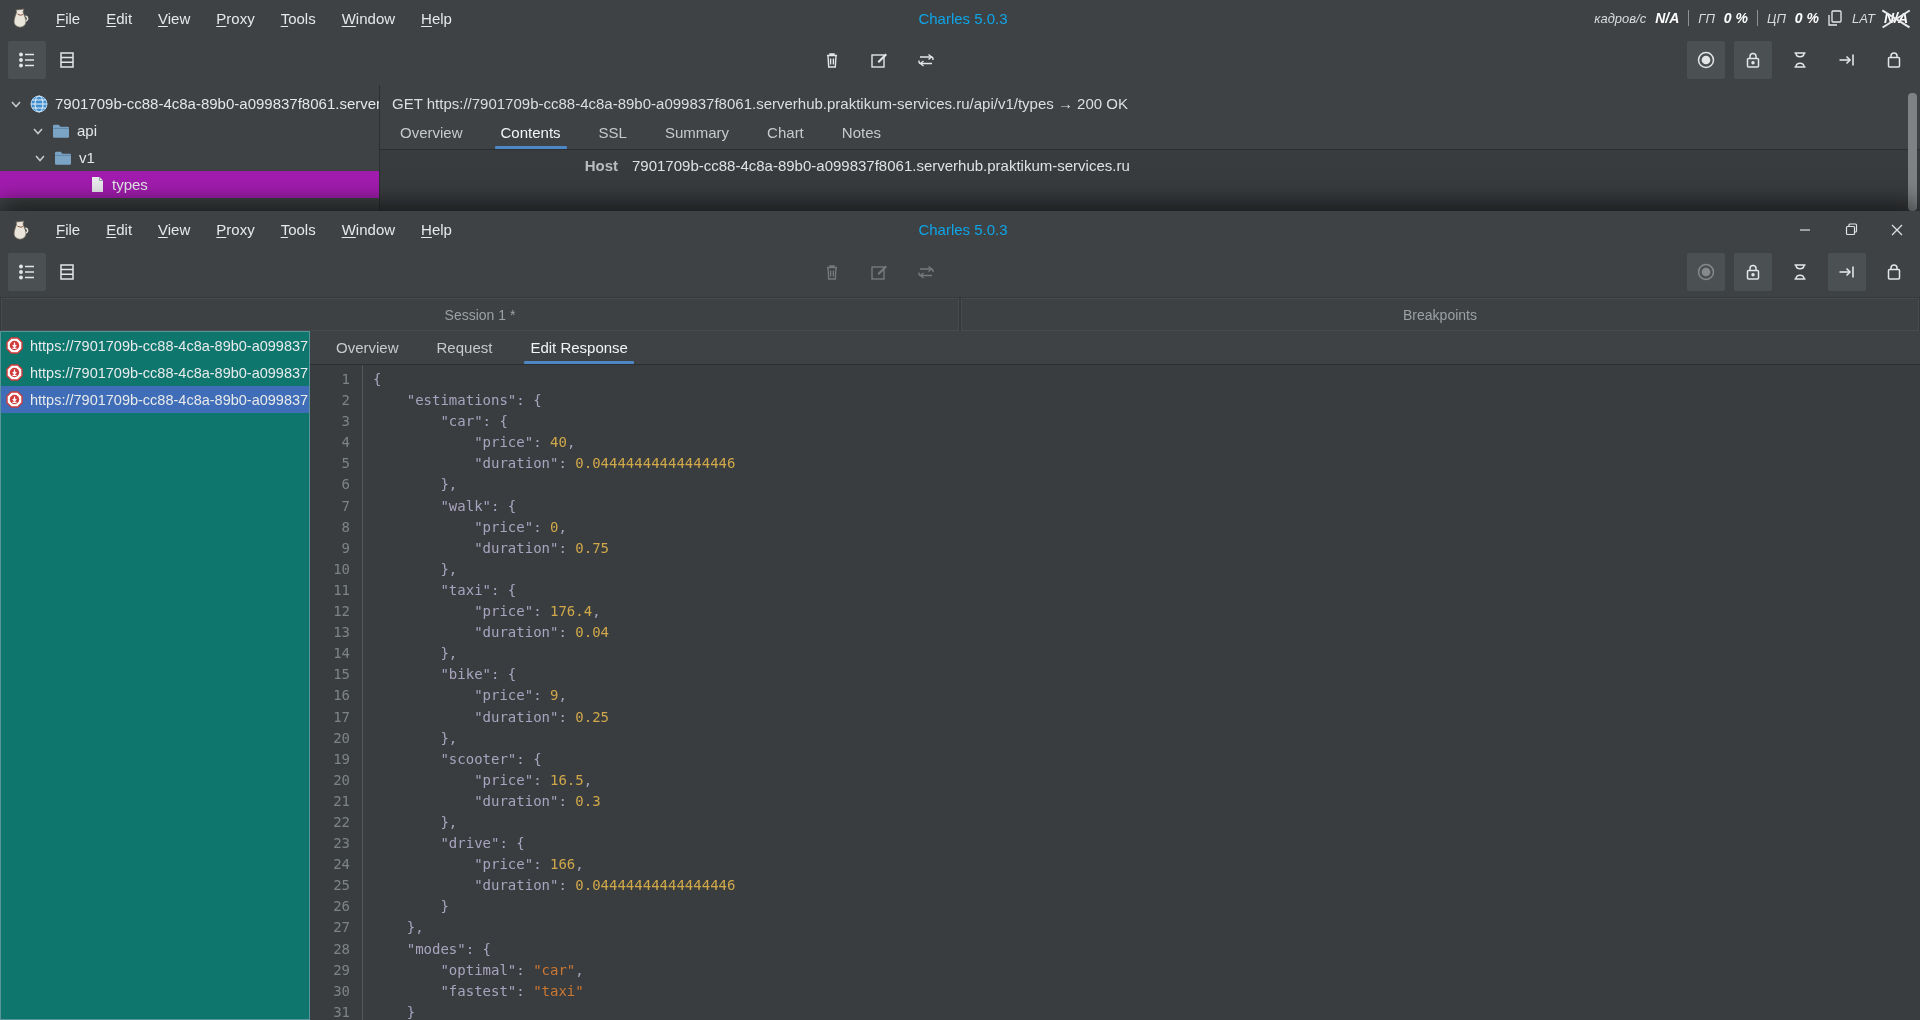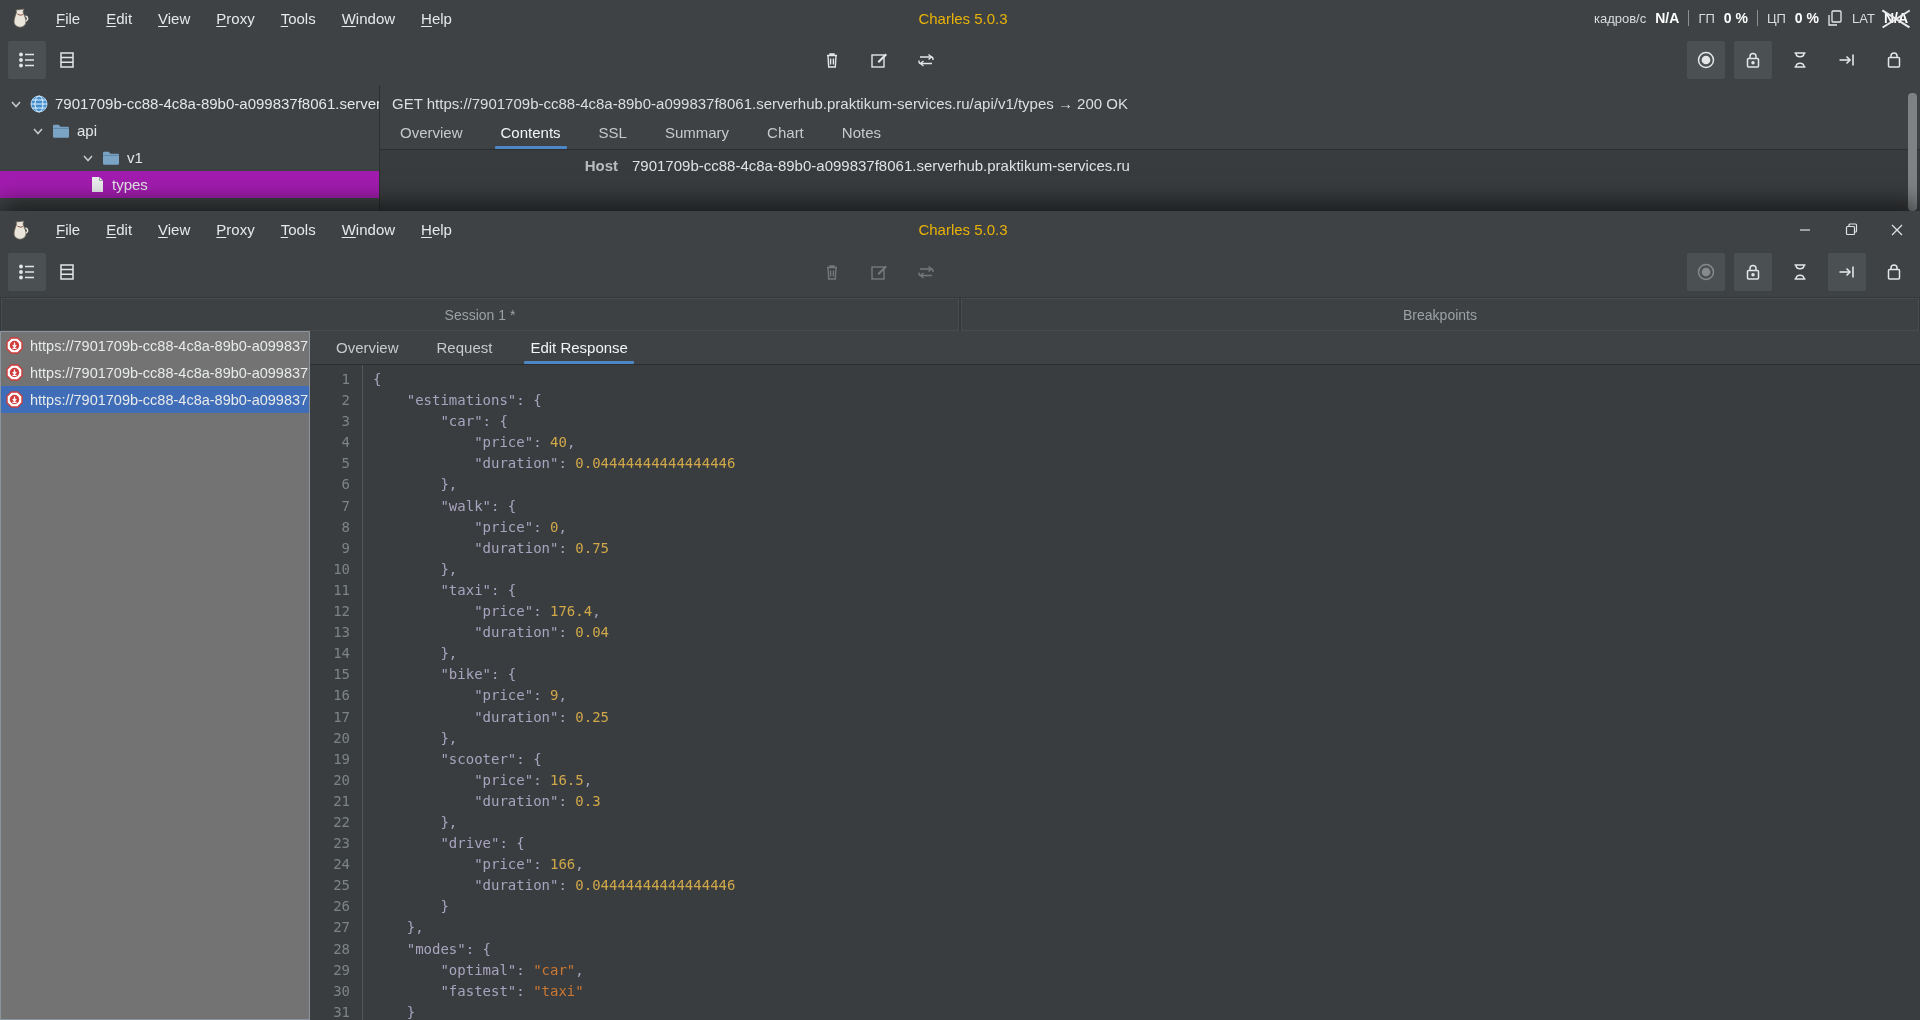--- a/index.html
+++ b/index.html
@@ -6,34 +6,34 @@
   #stage{position:relative;width:1920px;height:1020px;overflow:hidden;
          background:#3e4244;font-family:"Liberation Sans",sans-serif;color:#e2e4e5;font-size:15px;}
   svg{display:block}
   u{text-underline-offset:2px}
 
   
   .menubar{position:relative;height:36px;display:flex;align-items:center;background:#3e4244;}
   .logo{margin:0 14px 0 10px;}
   .menus{display:flex;align-items:flex-start;gap:4px;}
   .menu-item{padding:4px 11px;cursor:default;color:#e6e8e9;}
-  .win-title{position:absolute;left:6px;right:0;text-align:center;color:#eab308;pointer-events:none;}
+  .win-title{position:absolute;left:6px;right:0;text-align:center;color:#0ea5e9;pointer-events:none;}
   .toolbar{position:relative;height:49px;}
   .tbtn{width:38px;height:38px;display:flex;align-items:center;justify-content:center;border-radius:2px;}
   .tbtn.pressed{background:#4b5052;}
   .left-toggles{position:absolute;left:8px;top:5px;display:flex;gap:2px;color:#e3e5e6;}
   .mid-icons{position:absolute;left:813px;top:5px;display:flex;gap:9px;color:#e3e5e6;}
   .mid-icons.dim{color:#75797b;}
   .right-icons{position:absolute;right:7px;top:5px;display:flex;gap:9px;color:#e3e5e6;}
   .right-icons .dimicon{color:#87898b;}
 
   
   #win1{position:absolute;top:0;left:0;width:1920px;height:211px;overflow:hidden;z-index:1;}
   .perf{position:absolute;right:12px;top:0;height:36px;display:flex;align-items:center;gap:9px;
-        font-size:13px;color:#d9dbdc;}
+        font-size:13px;color:#d9dbdc;font-style:italic;}
   .perf b{font-size:14px;color:#fff;}
   .perf .sep{width:1px;height:16px;background:#8d9193;}
   .perf .laticon{position:relative;}
   .lat-na{position:relative;display:inline-block;}
   .lat-na .x1,.lat-na .x2{position:absolute;left:-4px;right:-4px;top:50%;height:1.5px;background:#e8eaeb;}
   .lat-na .x1{transform:rotate(32deg);}  .lat-na .x2{transform:rotate(-32deg);}
   #win1-body{position:absolute;top:85px;bottom:0;left:0;right:0;display:flex;}
   #tree{width:380px;border-right:1px solid #2d3032;padding-top:5px;box-sizing:border-box;background:#3e4244;}
   .tree-row{height:27px;display:flex;align-items:center;white-space:nowrap;overflow:hidden;}
   .tree-row.selected{background:#a21caf;}
@@ -56,21 +56,21 @@
   
   #win2{position:absolute;top:211px;left:0;width:1920px;height:809px;background:#3e4244;z-index:2;
         box-shadow:0 -9px 22px rgba(0,0,0,.55);}
   .titlebar{position:relative;height:37px;display:flex;align-items:center;}
   .win-controls{position:absolute;right:0;top:0;height:37px;display:flex;color:#dfe1e2;}
   .wc{width:46px;height:37px;display:flex;align-items:center;justify-content:center;}
   #sessionbar{height:36px;display:flex;border-bottom:1px solid #2c2f31;background:#36393b;padding:1px;gap:2px;box-sizing:border-box;}
   .session-cell{flex:1;display:flex;align-items:center;justify-content:center;background:#3d4143;
                 border:1px solid #484c4e;color:#9ba1a4;font-size:14px;}
   #win2-body{position:absolute;top:120px;bottom:0;left:0;right:0;display:flex;}
-  #bppane{position:relative;width:310px;flex:0 0 310px;box-sizing:border-box;background:#737373;
+  #bppane{position:relative;width:310px;flex:0 0 310px;box-sizing:border-box;background:#0f766e;
           border:1px solid rgba(155,175,195,.55);}
   .bprow{height:27px;display:flex;align-items:center;padding-left:5px;white-space:nowrap;overflow:hidden;
          color:#e8eaeb;font-size:14.5px;}
   .bprow.selected{background:#3f6db7;}
   .bprow svg{margin-right:7px;flex:0 0 auto;}
   #splitter{position:absolute;left:-6px;top:412px;width:7px;display:flex;flex-direction:column;gap:3px;align-items:center;}
   #editorpane{flex:1;display:flex;flex-direction:column;min-width:0;}
   #tabs2{padding-left:20px;background:#3e4244;}
   #editor{flex:1;display:flex;background:#3a3d3f;overflow:hidden;
           font-family:"DejaVu Sans Mono","Liberation Mono",monospace;font-size:14px;line-height:21.1px;}
@@ -213,21 +213,21 @@
           <div class="tree-row" style="padding-left: 30px;">
             <svg class="chev" width="16" height="16" viewBox="0 0 16 16" fill="none" stroke="#c8cccd" stroke-width="1.5">
               <path d="M4,6 L8,10.5 L12,6"></path>
             </svg>
             <svg width="18" height="16" viewBox="0 0 18 16">
               <path d="M1,3 a1.2,1.2 0 0 1 1.2,-1.2 h4.4 l2,2 h7.2 a1.2,1.2 0 0 1 1.2,1.2 v8.6 a1.2,1.2 0 0 1 -1.2,1.2 H2.2 a1.2,1.2 0 0 1 -1.2,-1.2 Z" fill="#7ba3c4"></path>
               <path d="M1,5.4 H17" stroke="#5f87a8" stroke-width="1"></path>
             </svg>
             <span class="tree-label">api</span>
           </div>
-          <div class="tree-row" style="padding-left: 80px;">
+          <div class="tree-row" style="padding-left: 32px;">
             <svg class="chev" width="16" height="16" viewBox="0 0 16 16" fill="none" stroke="#c8cccd" stroke-width="1.5">
               <path d="M4,6 L8,10.5 L12,6"></path>
             </svg>
             <svg width="18" height="16" viewBox="0 0 18 16">
               <path d="M1,3 a1.2,1.2 0 0 1 1.2,-1.2 h4.4 l2,2 h7.2 a1.2,1.2 0 0 1 1.2,1.2 v8.6 a1.2,1.2 0 0 1 -1.2,1.2 H2.2 a1.2,1.2 0 0 1 -1.2,-1.2 Z" fill="#7ba3c4"></path>
               <path d="M1,5.4 H17" stroke="#5f87a8" stroke-width="1"></path>
             </svg>
             <span class="tree-label">v1</span>
           </div>
           <div class="tree-row selected" style="padding-left: 74px;">

